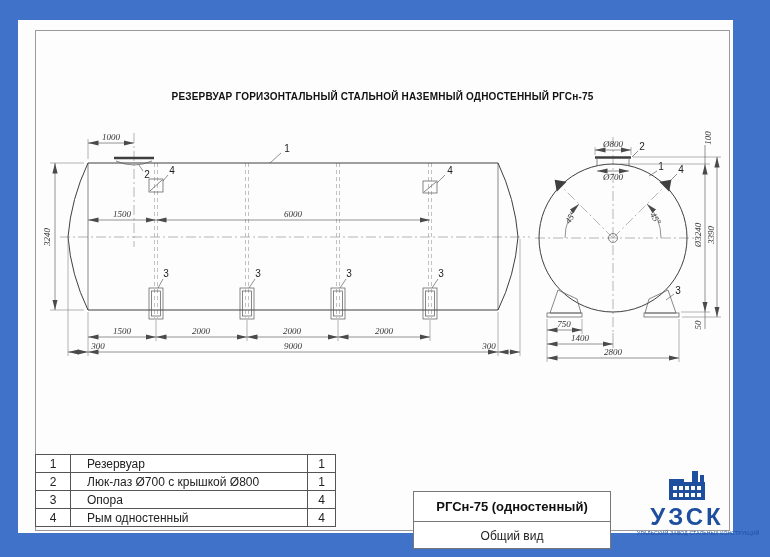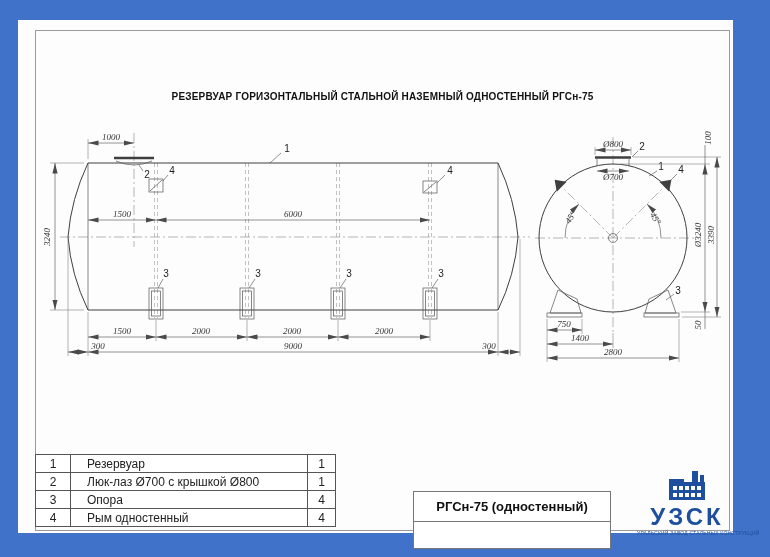--- a/index.html
+++ b/index.html
@@ -302,20 +302,21 @@
     <tr>
       <td class="num">4</td>
       <td class="nm">Рым одностенный</td>
       <td class="qty">4</td>
     </tr>
   </tbody>
 </table>
 
 <div class="tblock">
   <div class="r1">РГСн-75 (одностенный)</div>
+  <div class="r2">Общий вид</div>
 </div>
 
 <div class="logo">
   <svg width="42" height="32" viewBox="0 0 42 32">
     <g fill="#1E4F9F">
       <rect x="3" y="14" width="36" height="18"></rect>
       <rect x="26" y="3" width="6" height="12"></rect>
       <rect x="34" y="7" width="4" height="8"></rect>
       <rect x="3" y="11" width="15" height="4"></rect>
     </g>

